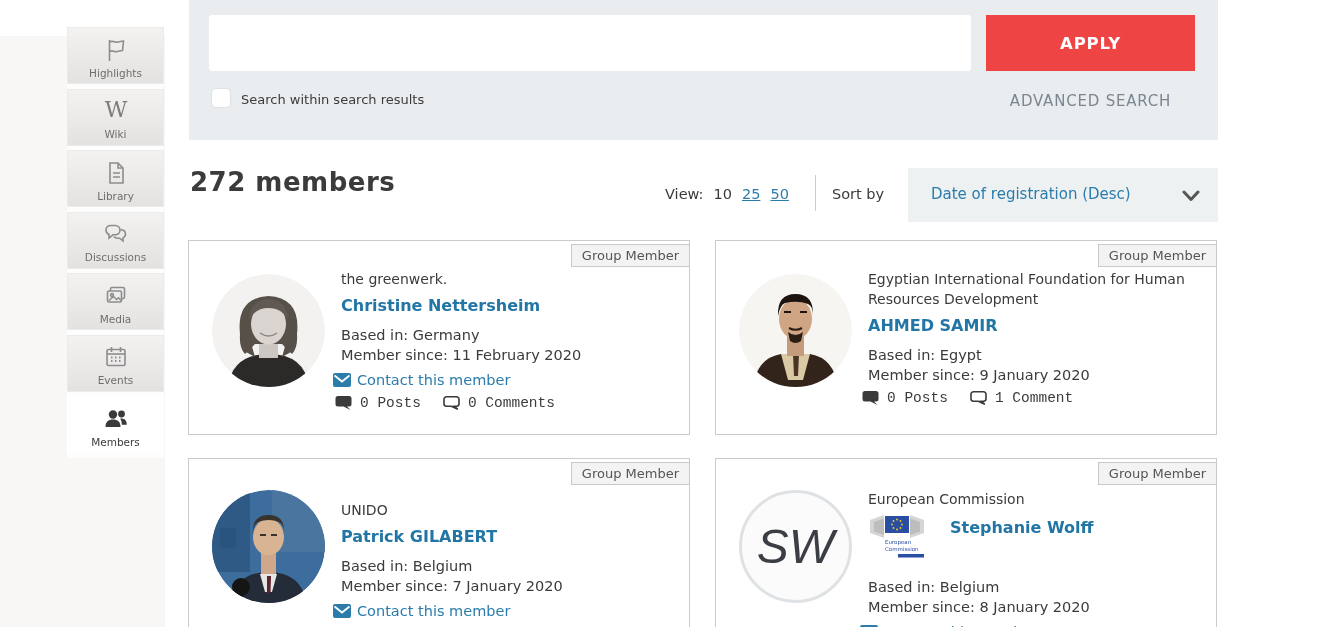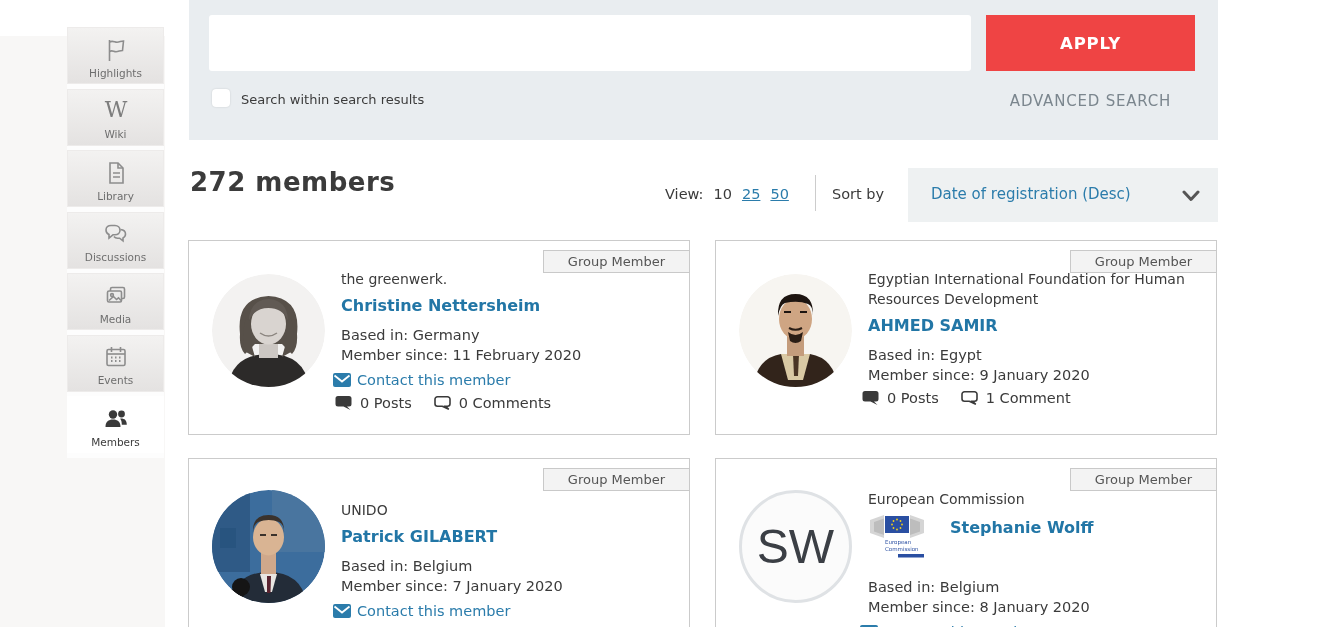--- a/index.html
+++ b/index.html
@@ -29,35 +29,35 @@
   .sortby { position:absolute; left:832px; top:186px; font-size:14.5px; }
   .sort-box { position:absolute; left:908px; top:168px; width:310px; height:54px; background:#eef1f2; }
   .sort-box .val { position:absolute; left:23px; top:17px; font-size:15px; color:#2b7cab; }
   .sort-box svg { position:absolute; right:18px; top:22px; }
 
   .card { position:absolute; width:502px; background:#fff; border:1px solid #cbcbcb; }
   .c1 { left:188px; top:240px; height:195px; }
   .c2 { left:715px; top:240px; height:195px; }
   .c3 { left:188px; top:458px; height:195px; }
   .c4 { left:715px; top:458px; height:240px; }
-  .badge { position:absolute; top:3px; right:-1px; height:23px; line-height:21px; padding:0 24px; background:#f3f3f3; border:1px solid #c9c9c9; font-size:13px; color:#555;margin-top:6px; }
+  .badge { position:absolute; top:3px; right:-1px; height:23px; line-height:21px; padding:0 10px; background:#f3f3f3; border:1px solid #c9c9c9; font-size:13px; color:#555; }
   .avatar { position:absolute; left:23px; top:33px; width:113px; height:113px; border-radius:50%; overflow:hidden; }
   .c3 .avatar, .c4 .avatar { top:31px; }
-  .initials-avatar { position:absolute; left:23px; top:31px; width:113px; height:113px; border-radius:50%; background:#fbfbfb; border:3px solid #dfe2e5; display:flex; align-items:center; justify-content:center; font-size:48px; color:#3b3f45; font-family:"Liberation Sans",sans-serif; }
+  .initials-avatar { position:absolute; left:23px; top:31px; width:113px; height:113px; border-radius:50%; background:#fbfbfb; border:3px solid #dfe2e5; display:flex; align-items:center; justify-content:center; font-size:48px; color:#3b3f45; font-family:"Liberation Sans",sans-serif;font-style:italic; }
   .text { position:absolute; left:152px; width:348px; }
   .c1 .text, .c2 .text { top:28px; }
   .c3 .text { top:41px; }
   .c4 .text { top:30px; }
   .org { font-size:14px; line-height:20px; color:#3b3b3b; }
   .name { font-size:16px; font-weight:bold; color:#2276a6; line-height:22px; margin-top:6px; }
   .detail { font-size:14.5px; line-height:20px; color:#3b3b3b; }
   .detail.first { margin-top:8px; }
   .contact { margin-top:5px; margin-left:-8px; display:flex; align-items:center; gap:6px; color:#2b7cab; font-size:14.5px; line-height:20px; }
   .stats { margin-top:5px; margin-left:-6px; display:flex; gap:22px; align-items:center; font-size:14.5px; color:#3b3b3b; }
-  .stat { display:flex; gap:6px; }
+  .stat { display:flex; gap:6px;font-family:Liberation Mono, monospace; }
   .logo-row { margin-top:4px; display:flex; align-items:flex-start; gap:24px; }
   .logo-row .name { margin-top:4px; }
 </style>
 </head>
 <body>
 
 <div class="left-rail">
   <div class="rail-items">
     <div class="rail-item">
       <svg class="ric" viewBox="0 0 26 26" fill="none" stroke="#8d8d8d" stroke-width="1.6">

